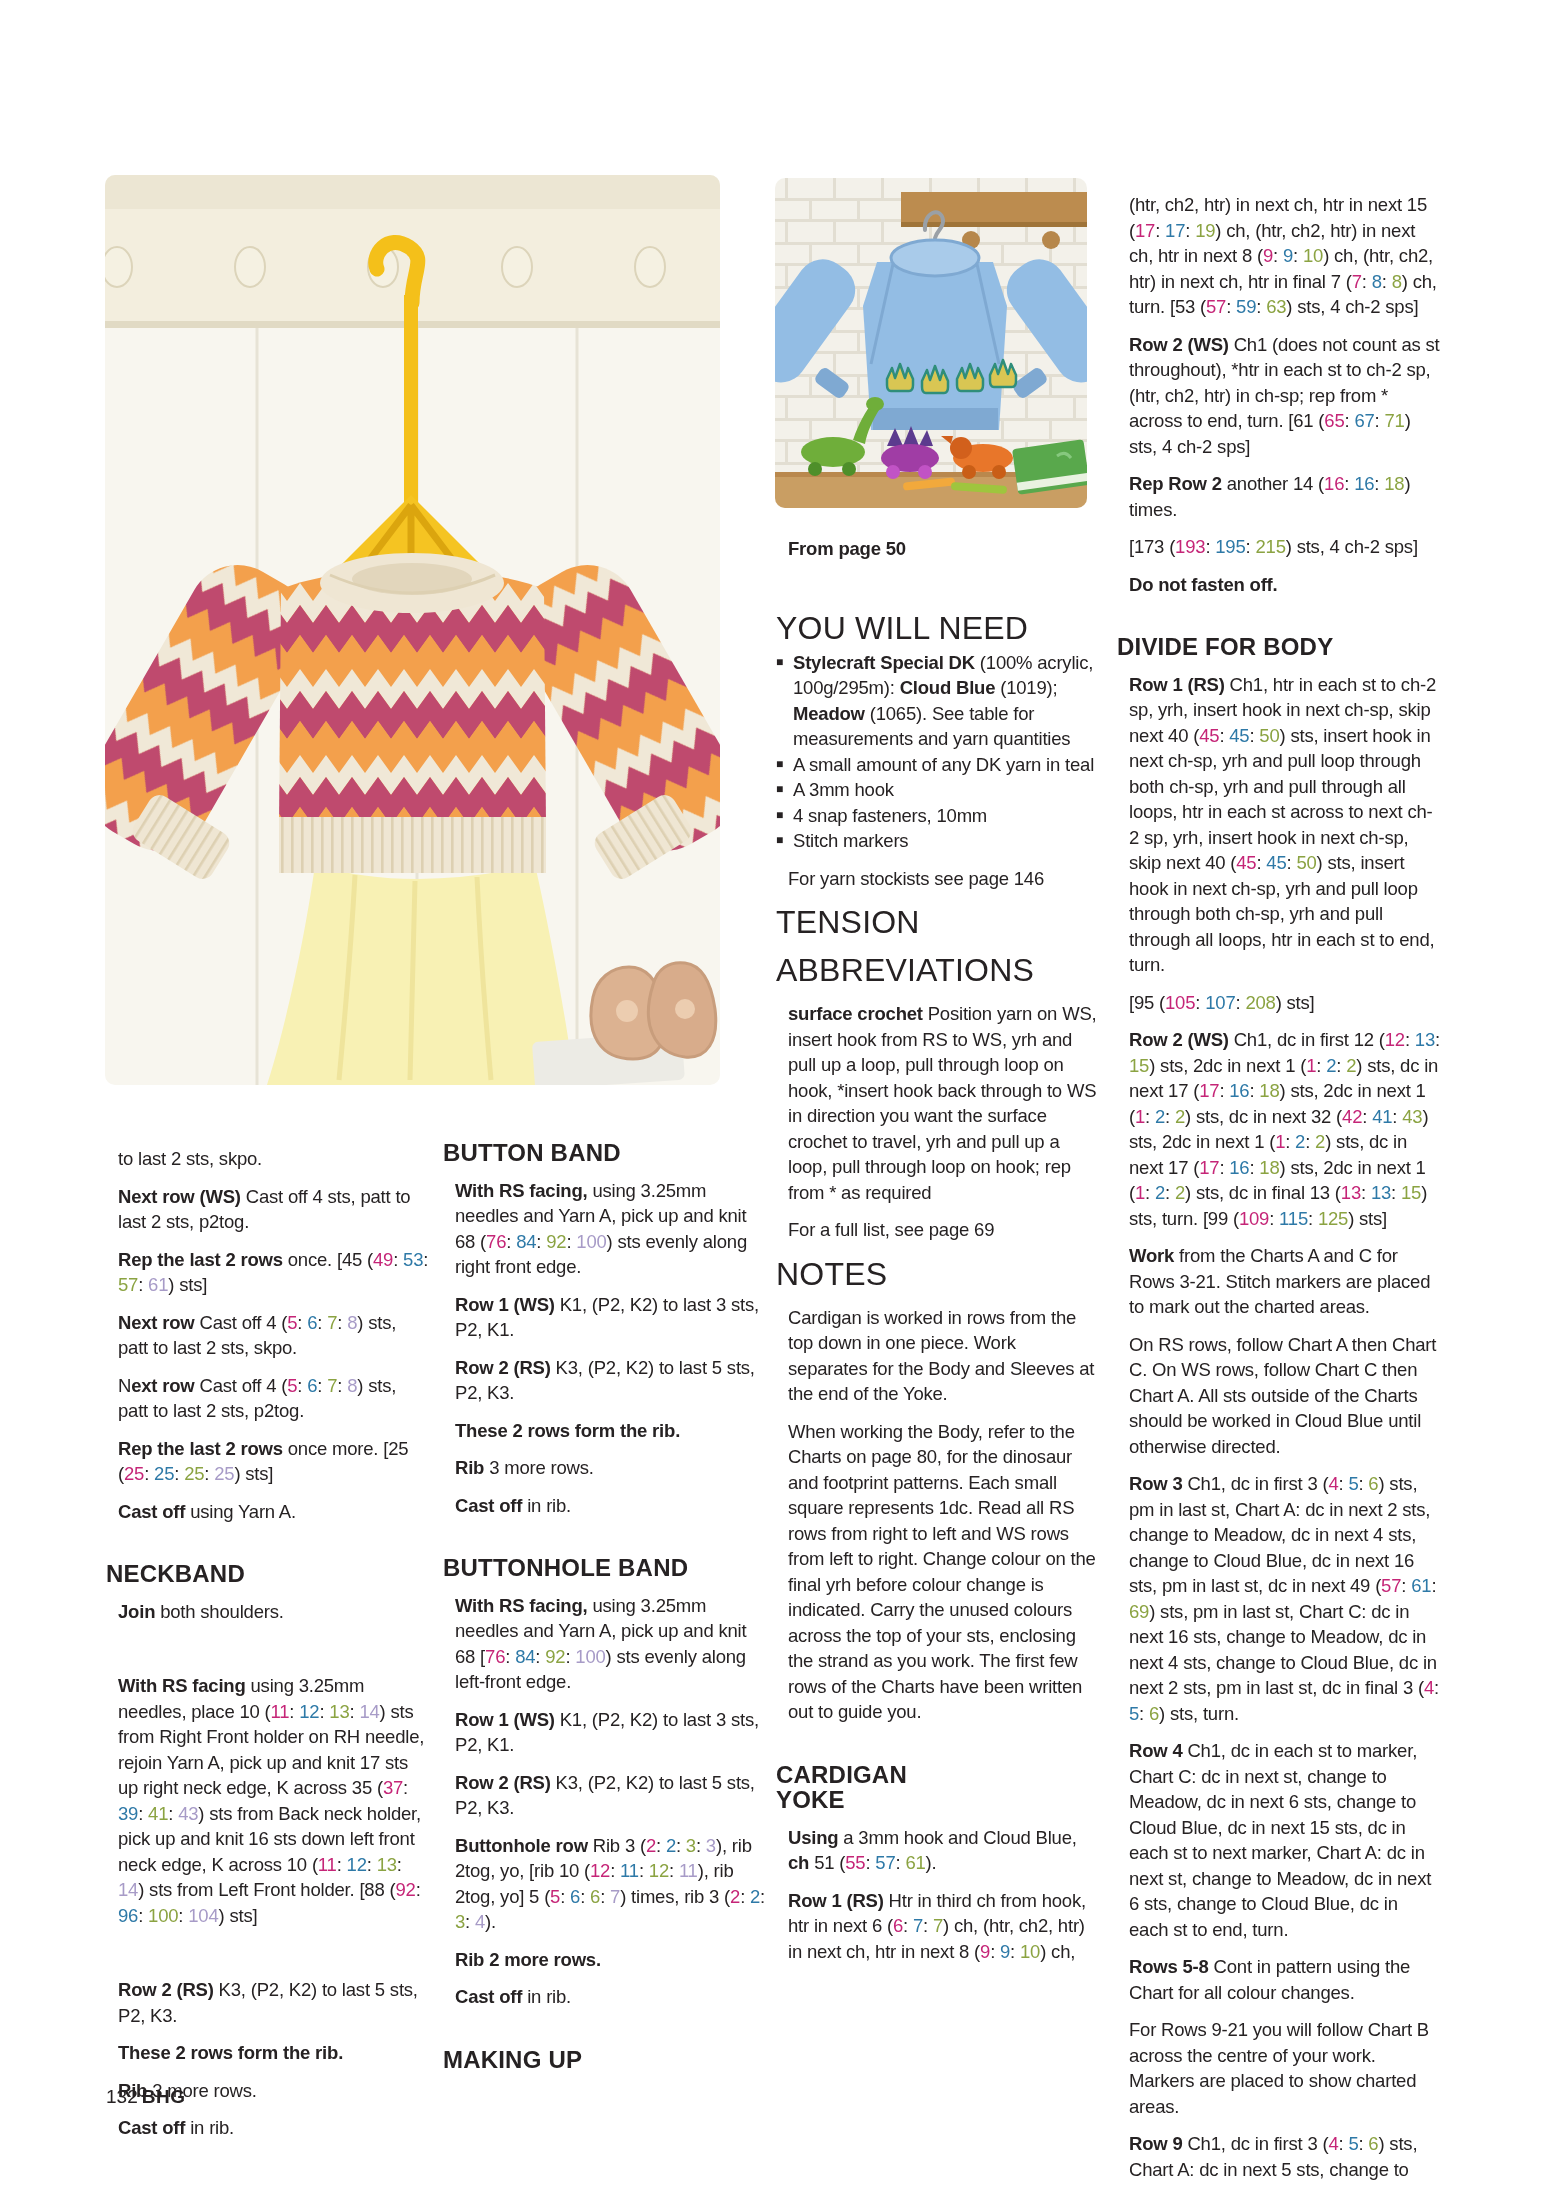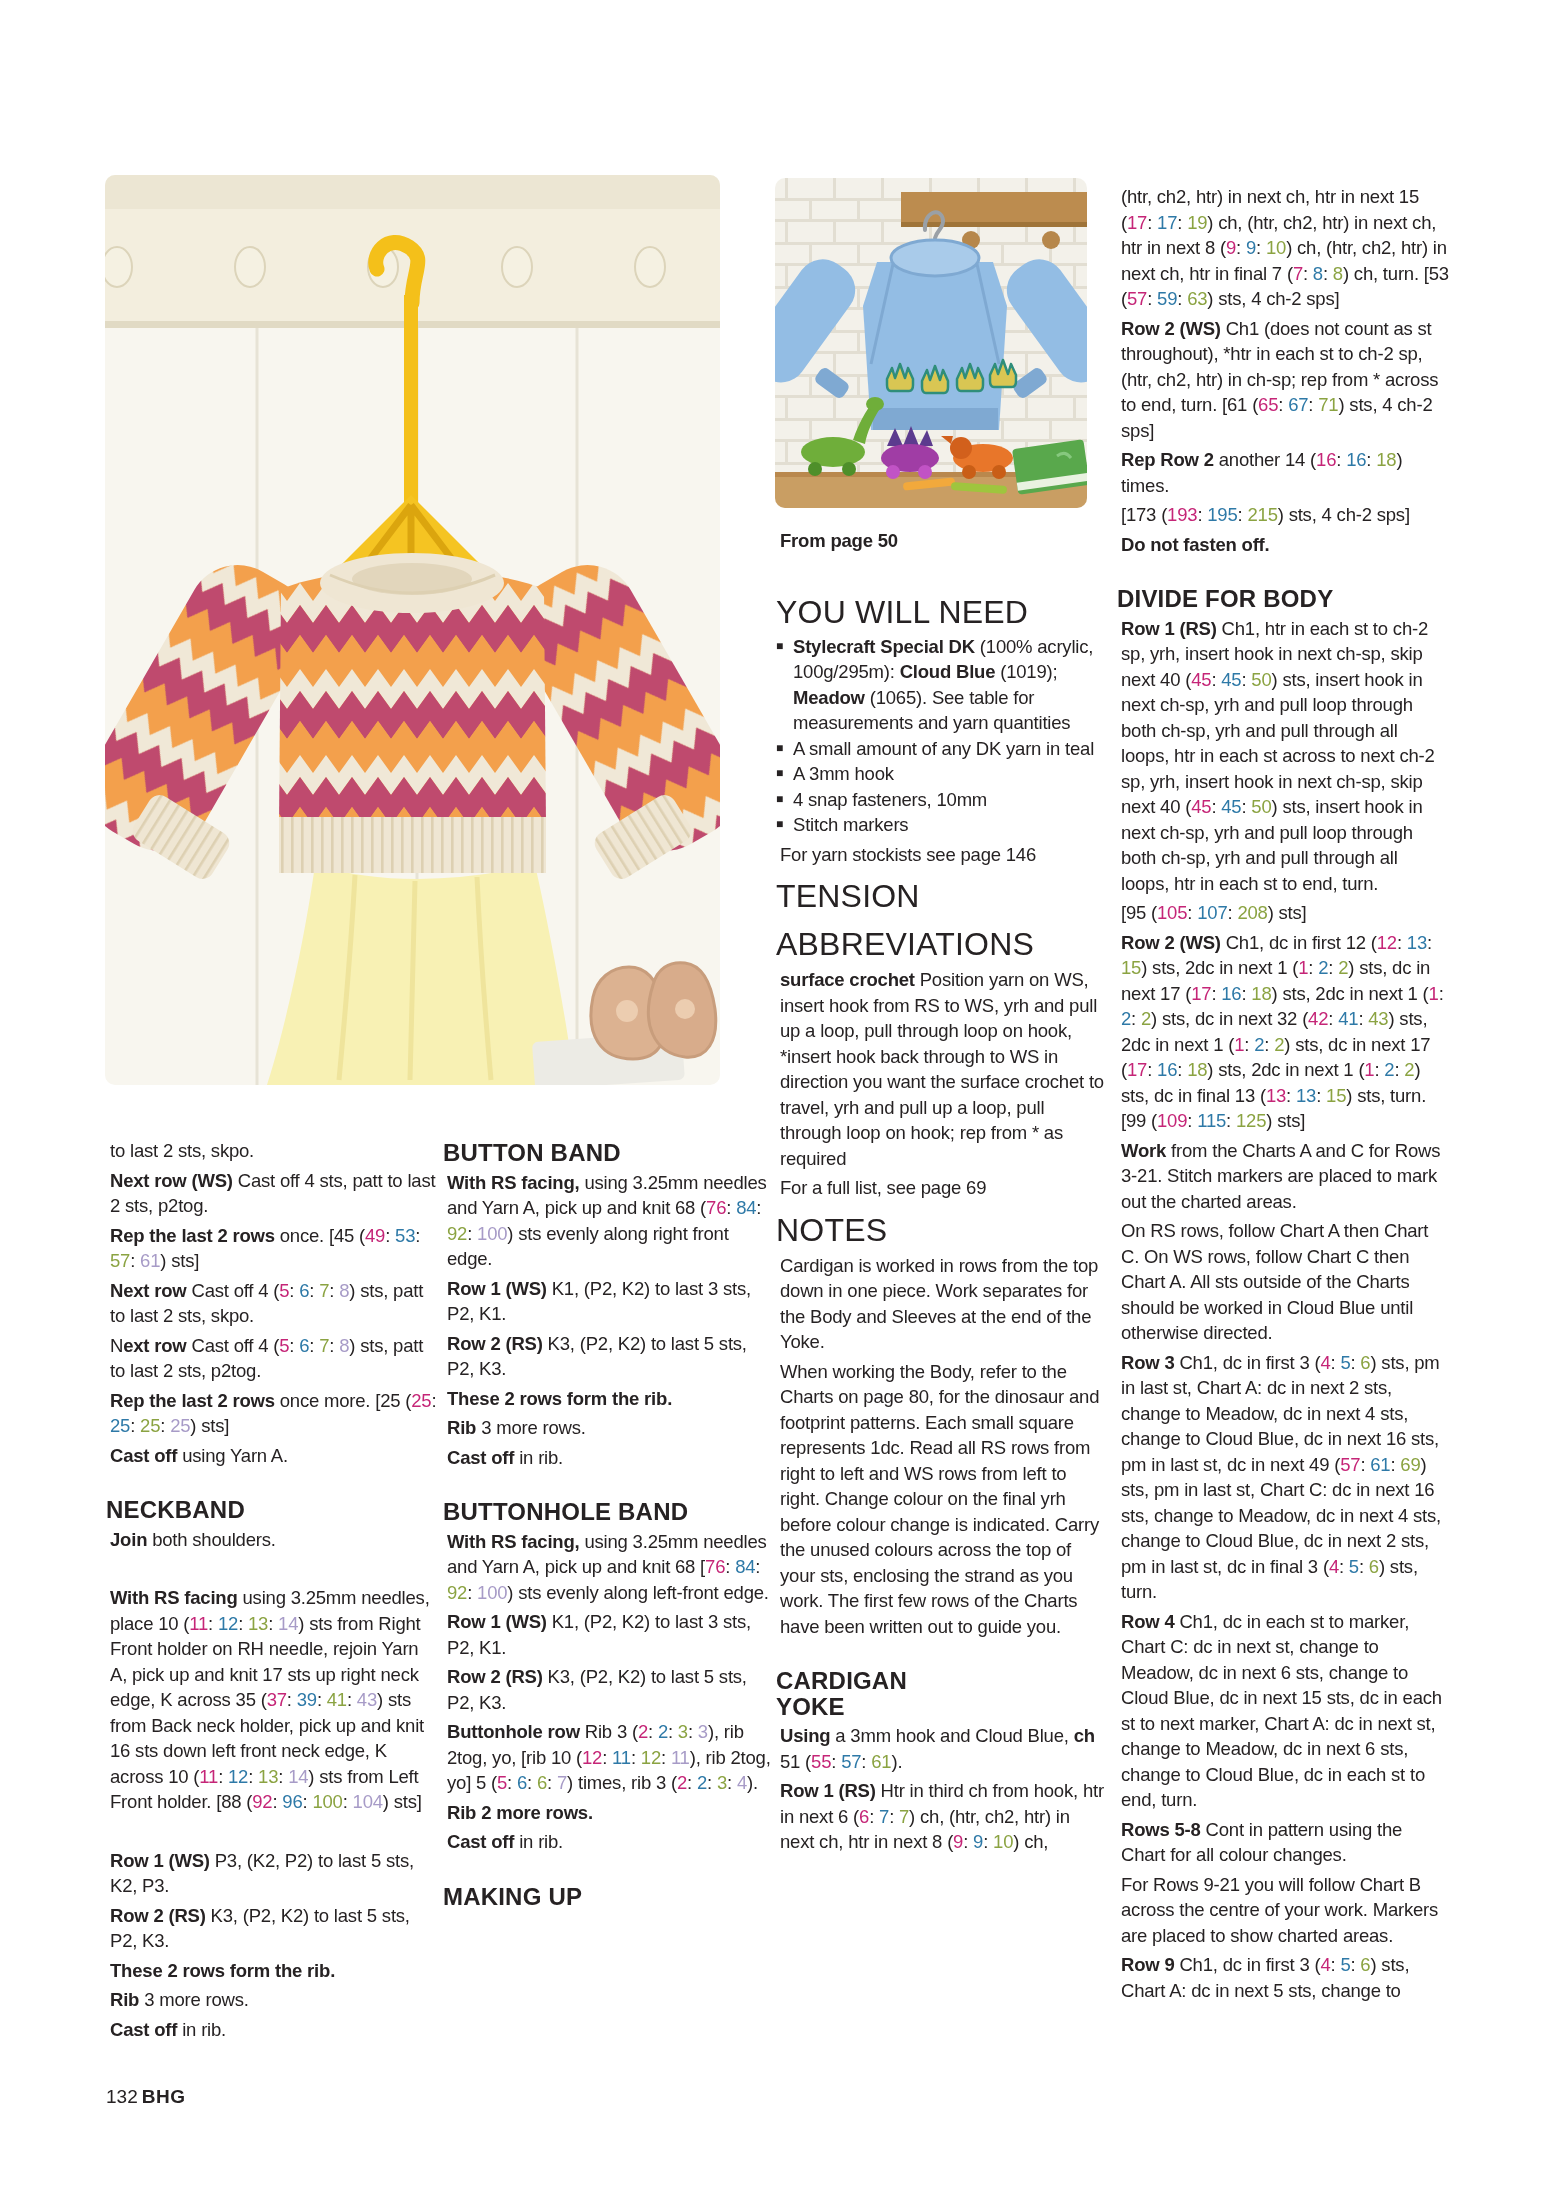--- a/index.html
+++ b/index.html
@@ -2,21 +2,21 @@
 <html><head>
 <meta charset="utf-8">
 <style>
   html,body{margin:0;padding:0;}
   body{
     width:1551px;height:2193px;position:relative;background:#ffffff;
     font-family:"Liberation Sans", sans-serif;color:#262223;
     -webkit-font-smoothing:antialiased;
   }
   .col{position:absolute;width:336px;font-size:18.5px;line-height:25.5px;letter-spacing:-0.2px;}
-  .para{margin:4px;}
+  .para{margin:12px;}
   .bold{font-weight:bold;}
   .c1{color:#c52577;}
   .c2{color:#2e79a7;}
   .c3{color:#8ba342;}
   .c4{color:#a79bc7;}
   .h{font-weight:bold;font-size:24px;letter-spacing:0.2px;}
   .gap{height:25px;}
   .bigh{font-weight:800;font-size:41px;line-height:46px;letter-spacing:0.3px;margin:0 0 2px 0;}
   .medh{font-weight:400;font-size:32px;line-height:38px;letter-spacing:0.2px;margin:10px 0 3px 0;}
   .bullet{display:flex;}
@@ -194,21 +194,20 @@
     <div class="para"><span class="bold">Next row </span><span>Cast off 4 (</span><span class="c1">5</span><span>: </span><span class="c2">6</span><span>: </span><span class="c3">7</span><span>: </span><span class="c4">8</span><span>) sts, patt to last 2 sts, skpo.</span></div>
     <div class="para"><span>N</span><span class="bold">ext row </span><span>Cast off 4 (</span><span class="c1">5</span><span>: </span><span class="c2">6</span><span>: </span><span class="c3">7</span><span>: </span><span class="c4">8</span><span>) sts, patt to last 2 sts, p2tog.</span></div>
     <div class="para"><span class="bold">Rep the last 2 rows </span><span>once more. [25 (</span><span class="c1">25</span><span>: </span><span class="c2">25</span><span>: </span><span class="c3">25</span><span>: </span><span class="c4">25</span><span>) sts]</span></div>
     <div class="para"><span class="bold">Cast off </span><span>using Yarn A.</span></div>
     <div class="gap"></div>
     <div class="h">NECKBAND</div>
     <div class="para"><span class="bold">Join </span><span>both shoulders.</span></div>
     <div class="gap"></div>
     <div class="para"><span class="bold">With RS facing </span><span>using 3.25mm needles, place 10 (</span><span class="c1">11</span><span>: </span><span class="c2">12</span><span>: </span><span class="c3">13</span><span>: </span><span class="c4">14</span><span>) sts from Right Front holder on RH needle, rejoin Yarn A, pick up and knit 17 sts up right neck edge, K across 35 (</span><span class="c1">37</span><span>: </span><span class="c2">39</span><span>: </span><span class="c3">41</span><span>: </span><span class="c4">43</span><span>) sts from Back neck holder, pick up and knit 16 sts down left front neck edge, K across 10 (</span><span class="c1">11</span><span>: </span><span class="c2">12</span><span>: </span><span class="c3">13</span><span>: </span><span class="c4">14</span><span>) sts from Left Front holder. [88 (</span><span class="c1">92</span><span>: </span><span class="c2">96</span><span>: </span><span class="c3">100</span><span>: </span><span class="c4">104</span><span>) sts]</span></div>
     <div class="gap"></div>
-    <div class="para"><span class="bold">Row 1 (WS) </span><span>P3, (K2, P2) to last 5 sts, K2, P3.</span></div>
     <div class="para"><span class="bold">Row 2 (RS) </span><span>K3, (P2, K2) to last 5 sts, P2, K3.</span></div>
     <div class="para"><span class="bold">These 2 rows form the rib.</span></div>
     <div class="para"><span class="bold">Rib </span><span>3 more rows.</span></div>
     <div class="para"><span class="bold">Cast off </span><span>in rib.</span></div>
   </div>
 <div class="col" style="left:443px; top:1140px;">
     <div class="h">BUTTON BAND</div>
     <div class="para"><span class="bold">With RS facing, </span><span>using 3.25mm needles and Yarn A, pick up and knit 68 (</span><span class="c1">76</span><span>: </span><span class="c2">84</span><span>: </span><span class="c3">92</span><span>: </span><span class="c4">100</span><span>) sts evenly along right front edge.</span></div>
     <div class="para"><span class="bold">Row 1 (WS) </span><span>K1, (P2, K2) to last 3 sts, P2, K1.</span></div>
     <div class="para"><span class="bold">Row 2 (RS) </span><span>K3, (P2, K2) to last 5 sts, P2, K3.</span></div>

